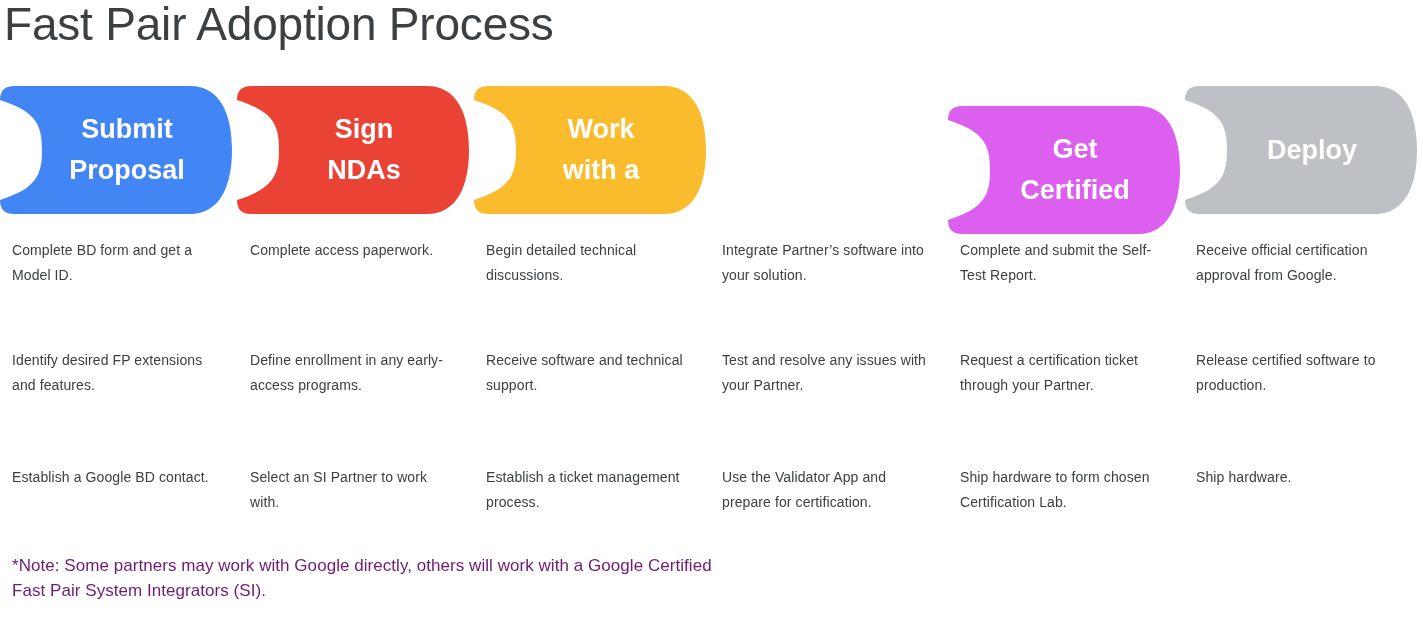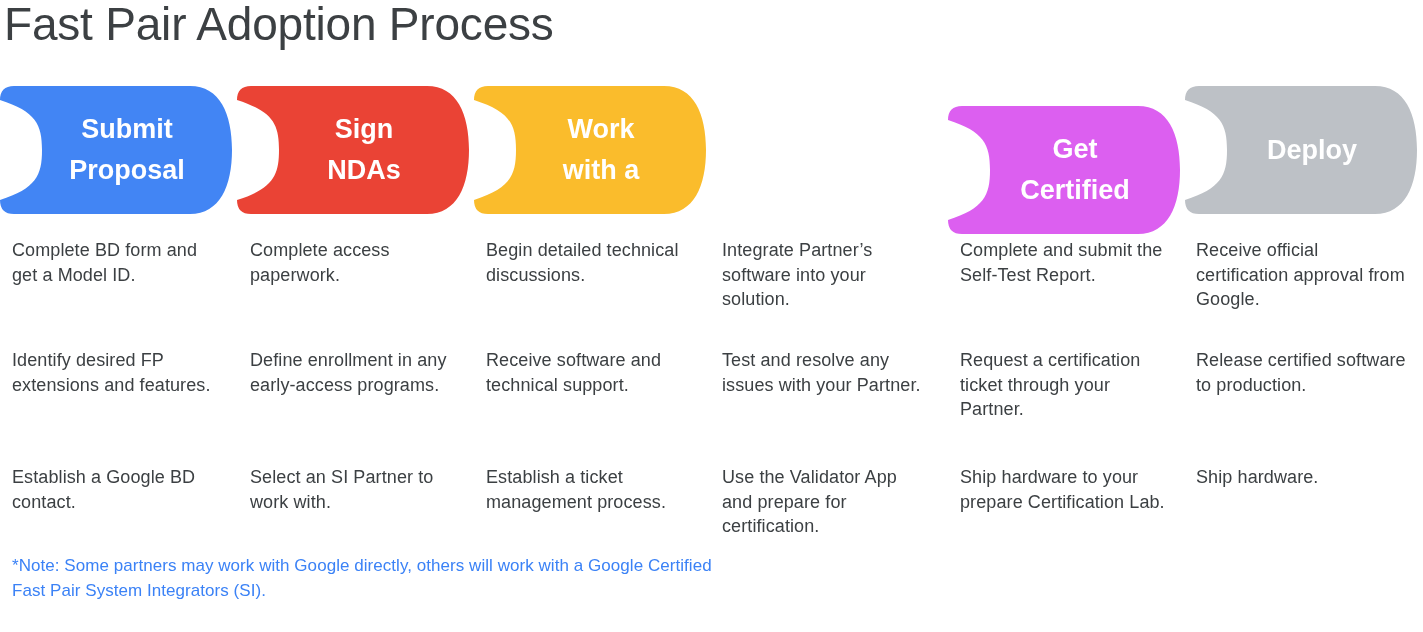--- a/index.html
+++ b/index.html
@@ -86,38 +86,38 @@
   }
   .detail-col {
     position: absolute;
     top: 0;
     width: 210px;
   }
   .detail-item {
     position: absolute;
     left: 0;
     width: 210px;
-    font-size: 18px;
+    font-size: 14px;
     line-height: 24.5px;
     color: #3c4043;
     letter-spacing: 0.1px;
   }
   .detail-item.row0 { top: 0px; }
   .detail-item.row1 { top: 110px; }
   .detail-item.row2 { top: 227px; }
 
   
   #footnote {
     position: absolute;
     left: 12px;
     top: 553px;
     width: 700px;
     font-size: 17px;
     line-height: 25px;
-    color: #3b82f6;
+    color: #701a75;
     letter-spacing: 0.05px;
   }
 </style>
 </head>
 <body>
 
 <div id="page">
 
   <div id="page-title">Fast Pair Adoption Process</div>
 
@@ -185,21 +185,21 @@
         <div class="detail-item row2">Establish a ticket management process.</div>
       </div>
       <div class="detail-col" style="left: 722px;">
         <div class="detail-item row0">Integrate Partner’s software into your solution.</div>
         <div class="detail-item row1">Test and resolve any issues with your Partner.</div>
         <div class="detail-item row2">Use the Validator App and prepare for certification.</div>
       </div>
       <div class="detail-col" style="left: 960px;">
         <div class="detail-item row0">Complete and submit the Self-Test Report.</div>
         <div class="detail-item row1">Request a certification ticket through your Partner.</div>
-        <div class="detail-item row2">Ship hardware to your prepare Certification Lab.</div>
+        <div class="detail-item row2">Ship hardware to form chosen Certification Lab.</div>
       </div>
       <div class="detail-col" style="left: 1196px;">
         <div class="detail-item row0">Receive official certification approval from Google.</div>
         <div class="detail-item row1">Release certified software to production.</div>
         <div class="detail-item row2">Ship hardware.</div>
       </div>
     </div>
 
   <div id="footnote">*Note: Some partners may work with Google directly, others will work with a Google Certified Fast Pair System Integrators (SI).</div>
 

